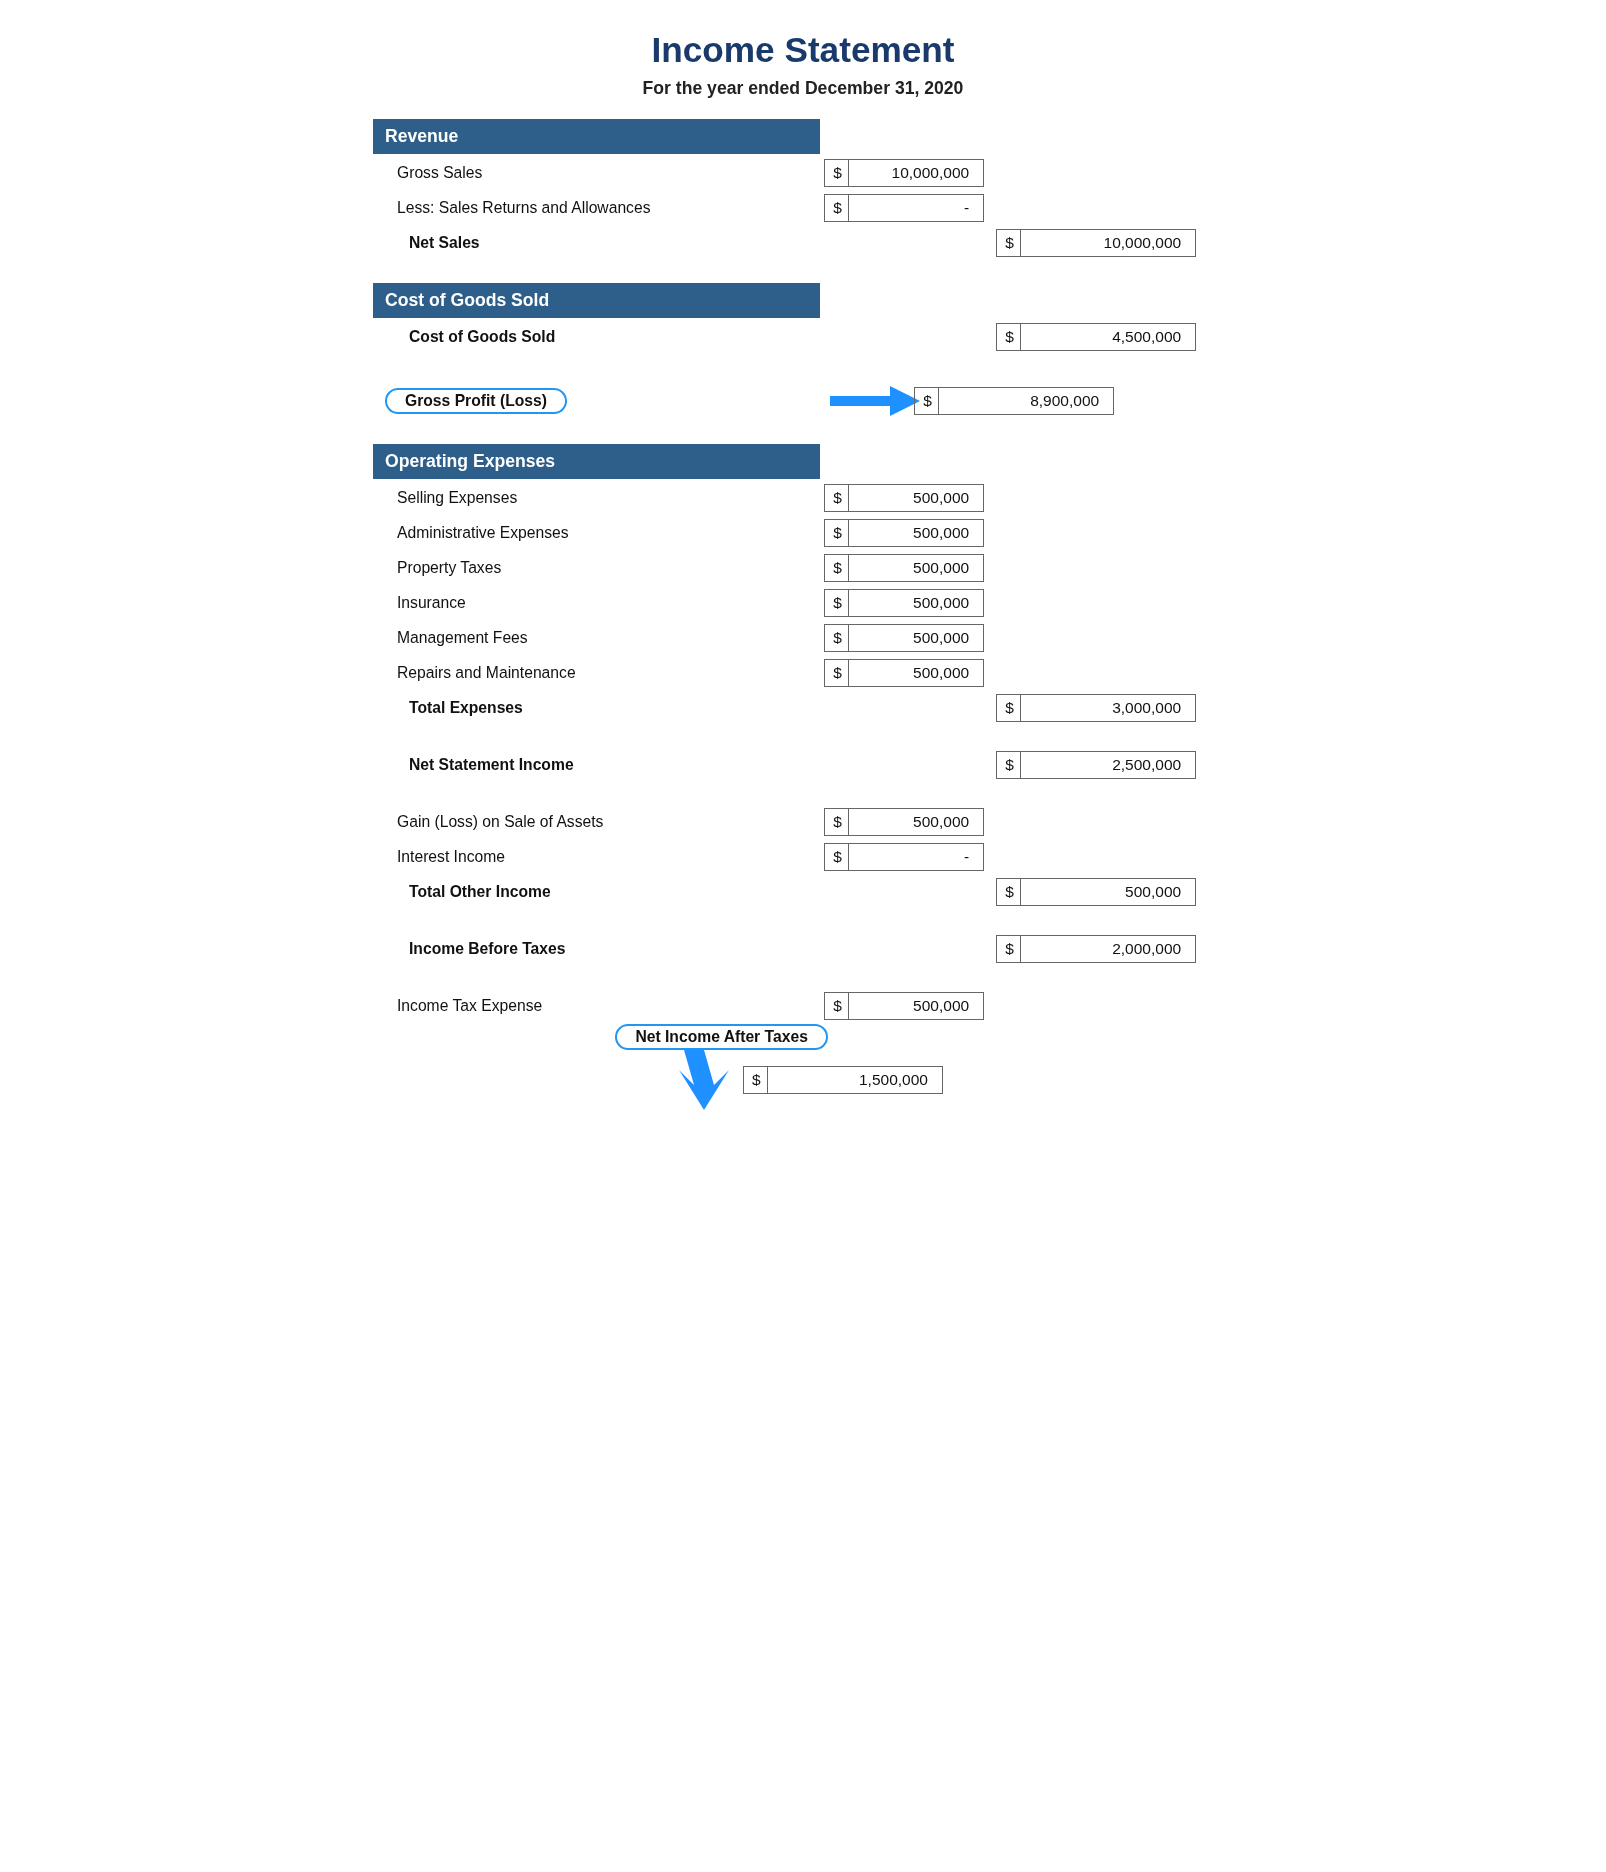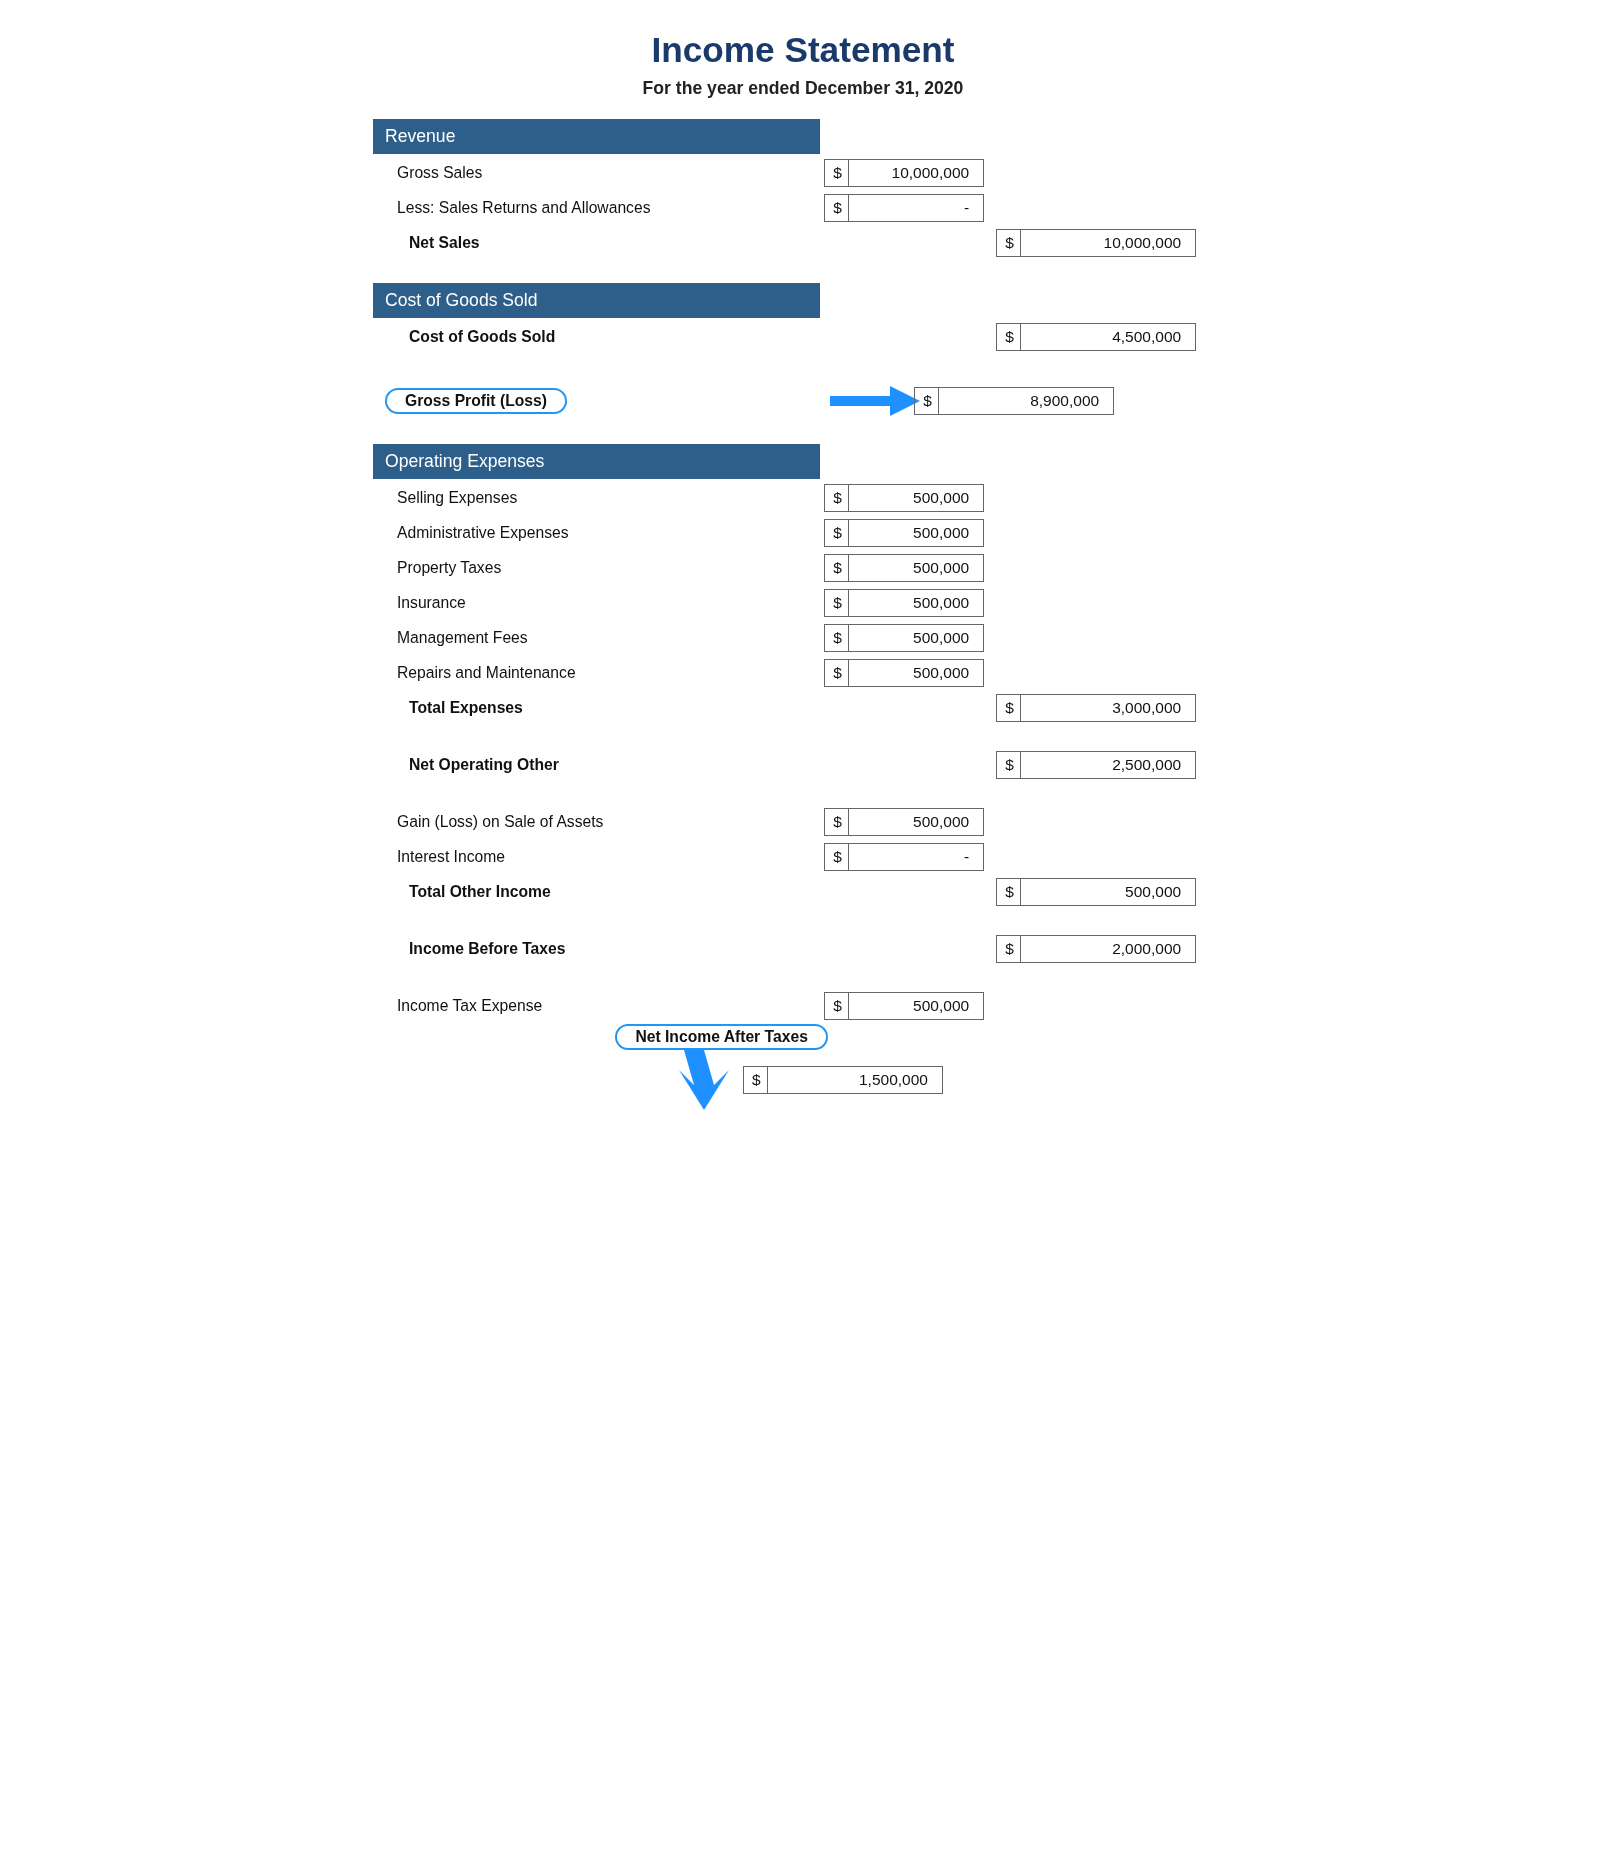--- a/index.html
+++ b/index.html
@@ -24,21 +24,21 @@
       font-size: 1.1em;
       font-weight: bold;
       color: #222;
       margin-bottom: 20px;
     }
 
     .section-header {
       background-color: #2e5f8a;
       color: #fff;
       font-size: 1.1em;
-      font-weight: normal;
+      font-weight: bold;
       padding: 7px 12px;
       margin-bottom: 2px;
       width: 52%;
     }
 
     .label-col {
       width: 52%;
       padding: 4px 12px 4px 24px;
       font-size: 0.98em;
       color: #111;
@@ -243,21 +243,21 @@
     <div class="amount-box amount-box-wide">
       <span class="dollar">$</span>
       <span class="value">3,000,000</span>
     </div>
   </div>
 </div>
 
 <div class="section-gap-lg"></div>
 
 <div class="row">
-  <div class="label-col bold-label">Net Operating Other</div>
+  <div class="label-col bold-label">Net Statement Income</div>
   <div style="width:172px;"></div>
   <div class="amount-box amount-box-wide">
     <span class="dollar">$</span>
     <span class="value">2,500,000</span>
   </div>
 </div>
 
 <div class="section-gap-lg"></div>
 
 <div>

